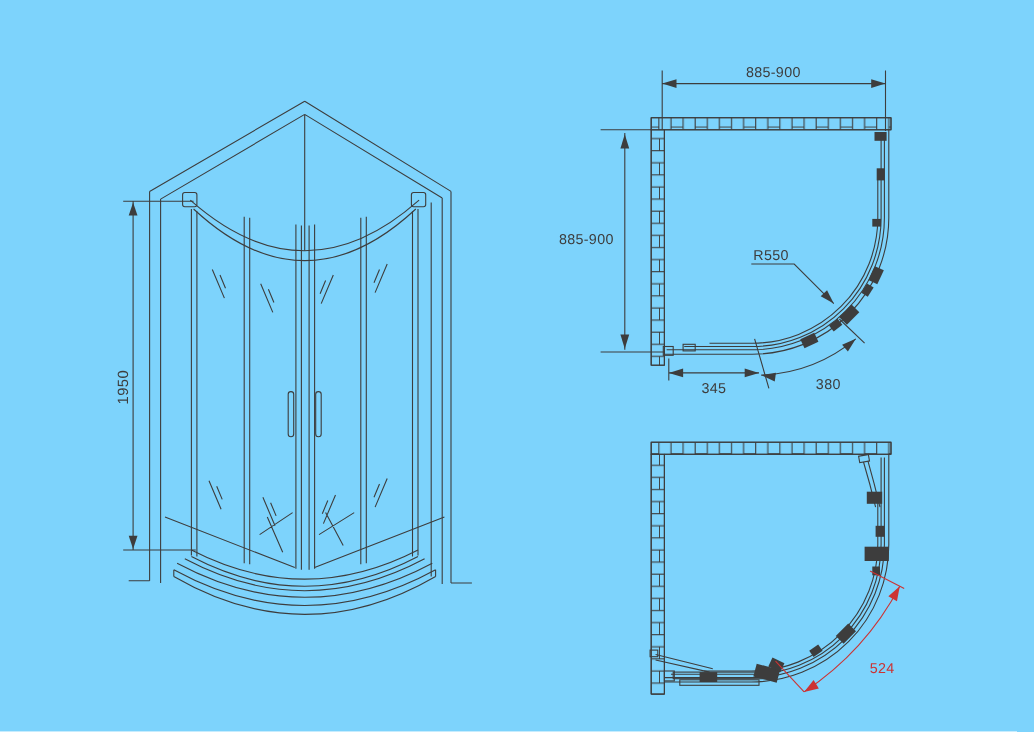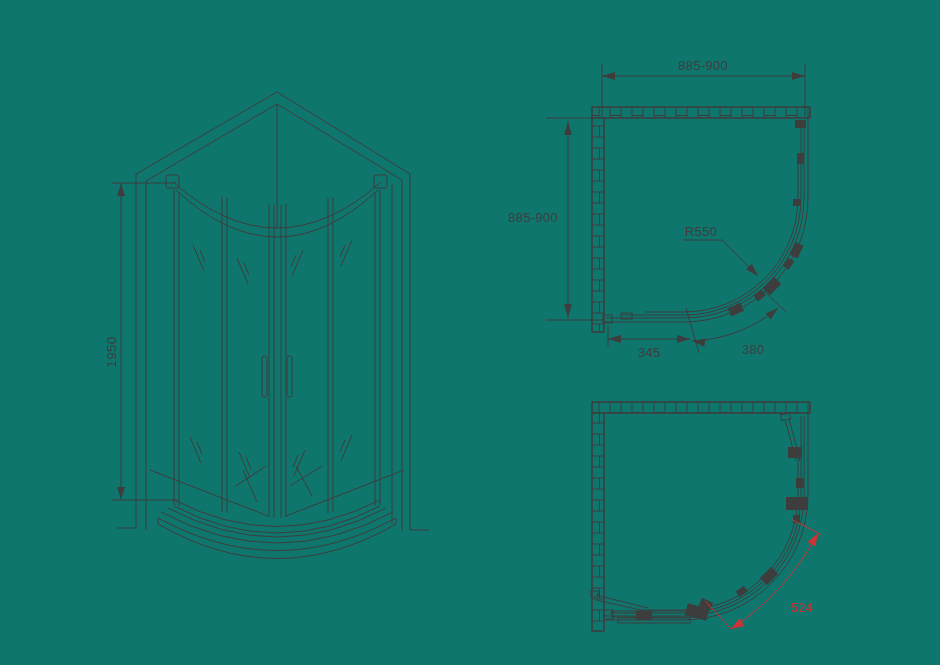--- a/index.html
+++ b/index.html
@@ -1,16 +1,16 @@
 <!DOCTYPE html>
 <html><head>
 <meta charset="utf-8">
 <style>
   html,body{margin:0;padding:0;background:#fff;}
-  .stage{position:relative;width:940px;height:665px;background:#0f766e;overflow:hidden;}
+  .stage{position:relative;width:940px;height:665px;background:#7dd3fc;overflow:hidden;}
   svg{display:block;}
   text{font-family:"Liberation Sans","DejaVu Sans",sans-serif;font-size:13px;letter-spacing:0.3px;}
   .rot{font-size:13.5px;}
 </style>
 </head>
 <body>
 
 <div class="stage">
 <svg width="940" height="665" viewBox="0 0 940 665">
   <defs>

